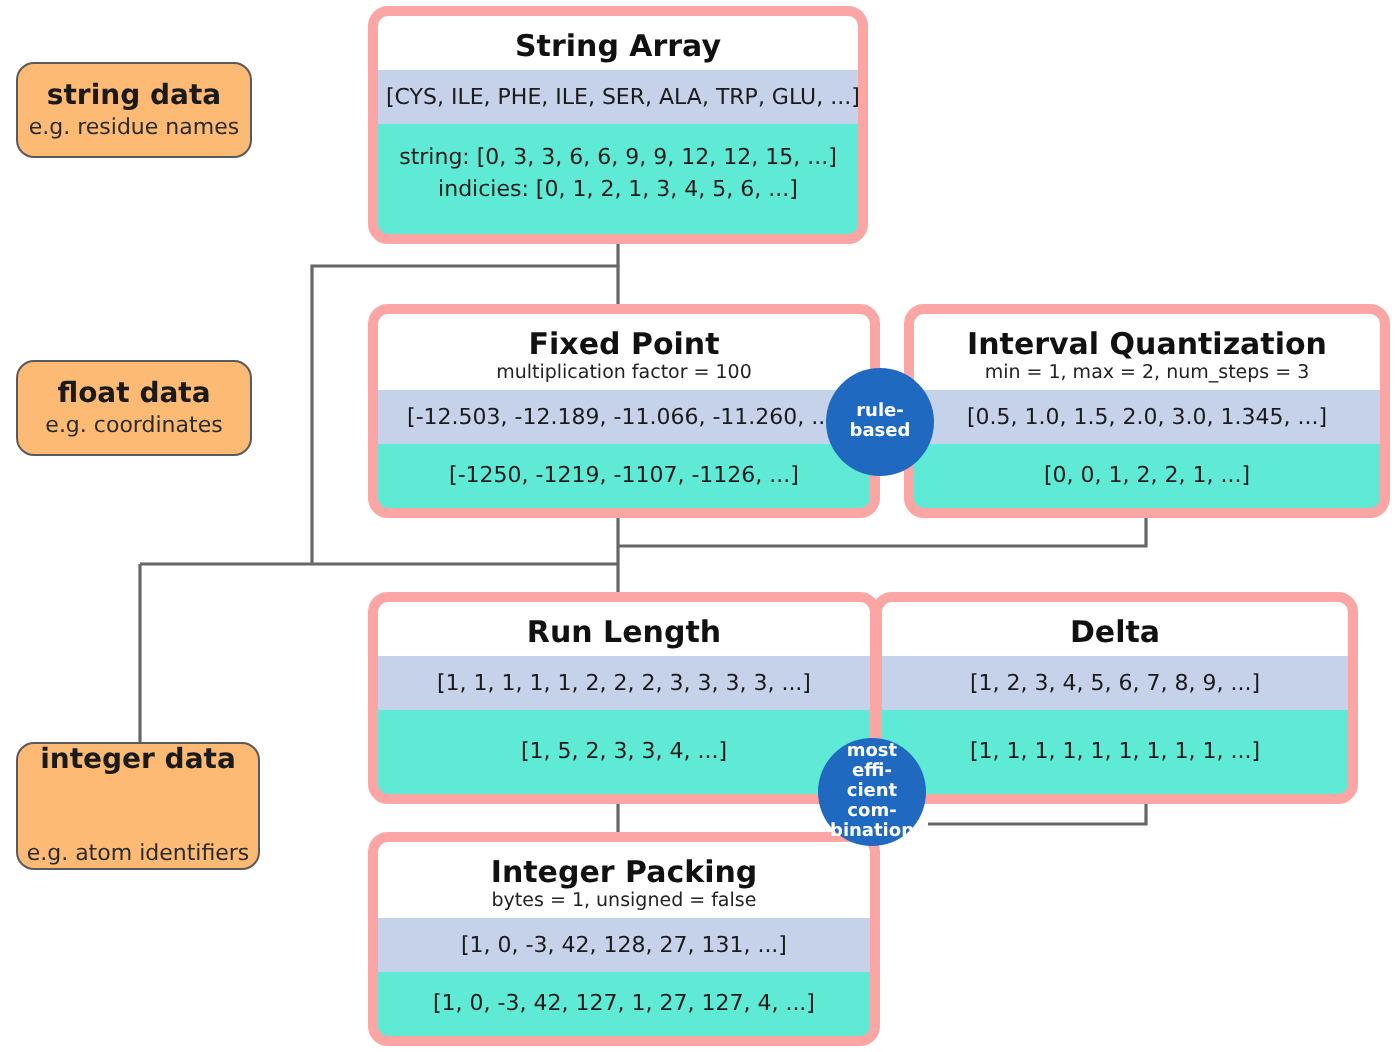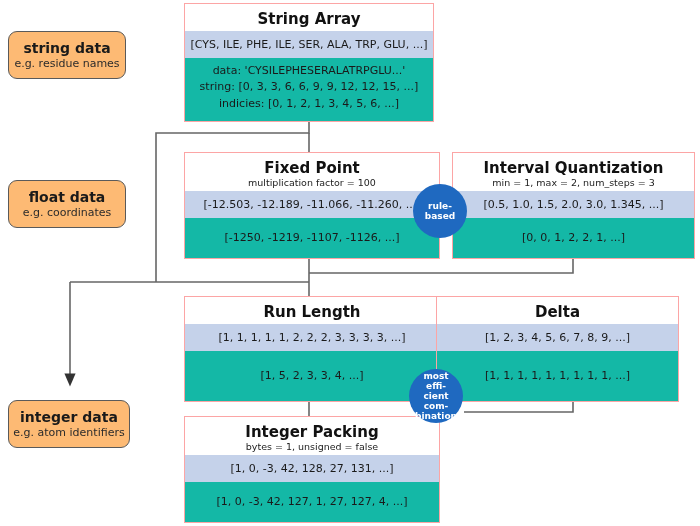--- a/index.html
+++ b/index.html
@@ -50,23 +50,23 @@
     font-size: 11px;
     color: #2b2b2b;
     margin-top: 2px;
     line-height: 1.15;
   }
 
   
   .card {
     position: absolute;
     box-sizing: border-box;
-    background: #14b8a6;
-    border: 1px solid #fca5a5;
-    border-radius: 0;
+    background: #5eead4;
+    border: 5px solid #fca5a5;
+    border-radius: 10px;
     overflow: hidden;
     display: flex;
     flex-direction: column;
   }
   .card-head {
     text-align: center;
     padding-top: 7px;
     padding-bottom: 3px;
     background: #ffffff;
   }
@@ -174,32 +174,31 @@
   <div class="pill" style="left:8px; top:31px; width:118px; height:48px;">
     <div class="pill-title">string data</div>
     <div class="pill-sub">e.g. residue names</div>
   </div>
 
   <div class="pill" style="left:8px; top:180px; width:118px; height:48px;">
     <div class="pill-title">float data</div>
     <div class="pill-sub">e.g. coordinates</div>
   </div>
 
-  <div class="pill" style="left:8px; top:400px; width:122px; height:48px;">
+  <div class="pill" style="left:8px; top:371px; width:122px; height:64px;justify-content:space-between;">
     <div class="pill-title">integer data</div>
     <div class="pill-sub">e.g. atom identifiers</div>
   </div>
 
   <div class="card" style="left:184px; top:3px; width:250px; height:119px;">
     <div class="card-head">
       <div class="card-title">String Array</div>
     </div>
     <div class="card-band">[CYS, ILE, PHE, ILE, SER, ALA, TRP, GLU, ...]</div>
     <div class="card-multi">
-      <div>data: 'CYSILEPHESERALATRPGLU...'</div>
       <div>string: [0, 3, 3, 6, 6, 9, 9, 12, 12, 15, ...]</div>
       <div>indicies: [0, 1, 2, 1, 3, 4, 5, 6, ...]</div>
     </div>
   </div>
 
   <div class="card" style="left:184px; top:152px; width:256px; height:107px;">
     <div class="card-head">
       <div class="card-title">Fixed Point</div>
       <div class="card-params">multiplication factor = 100</div>
     </div>

